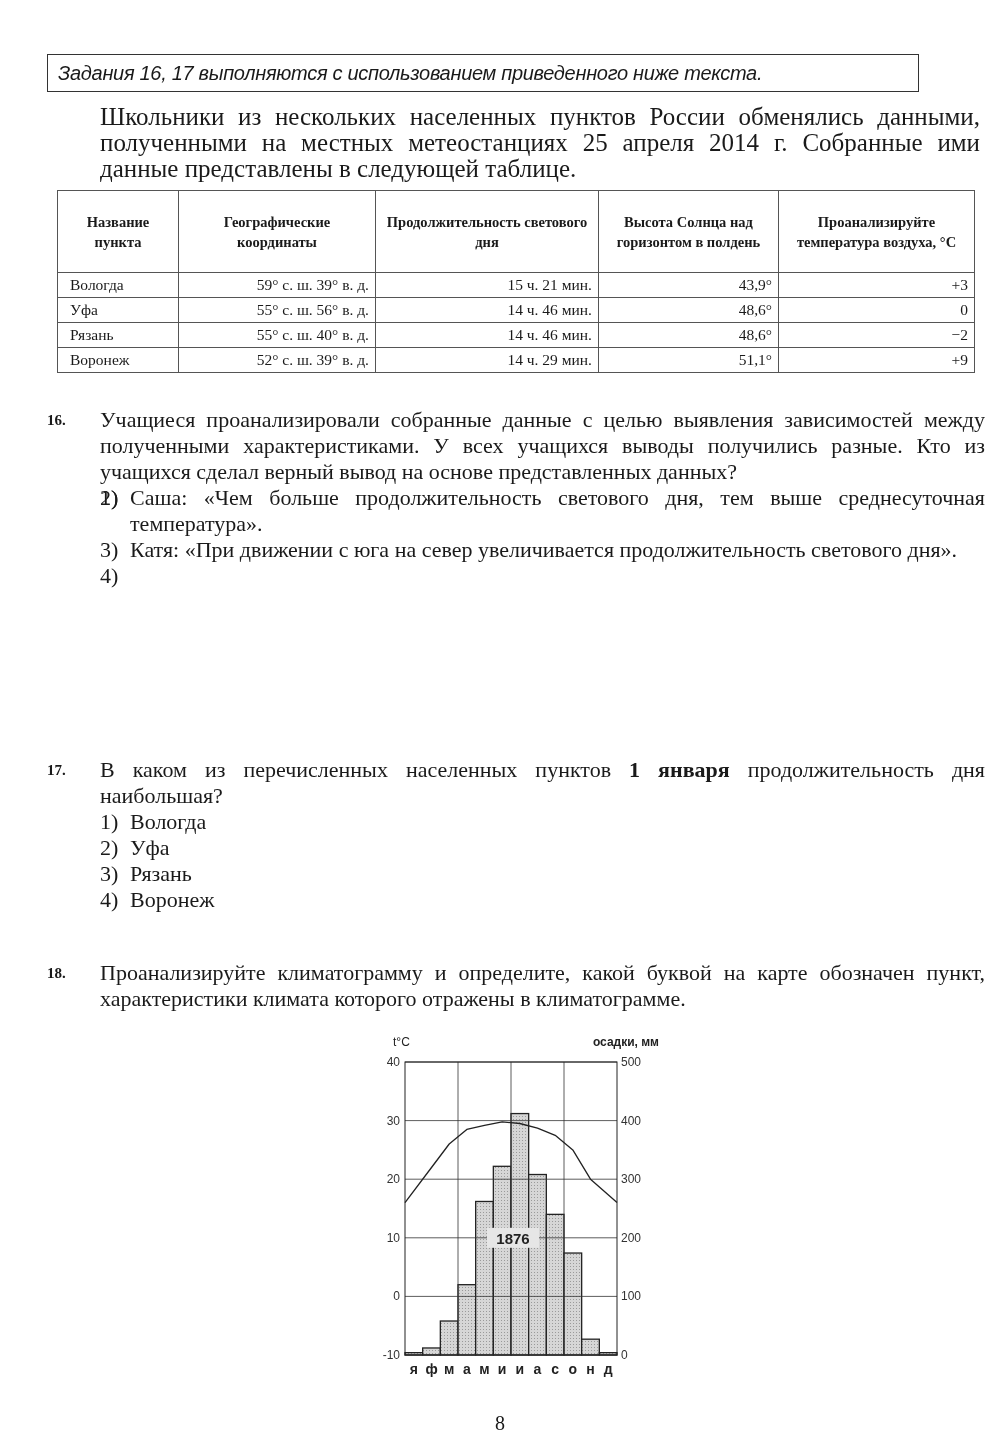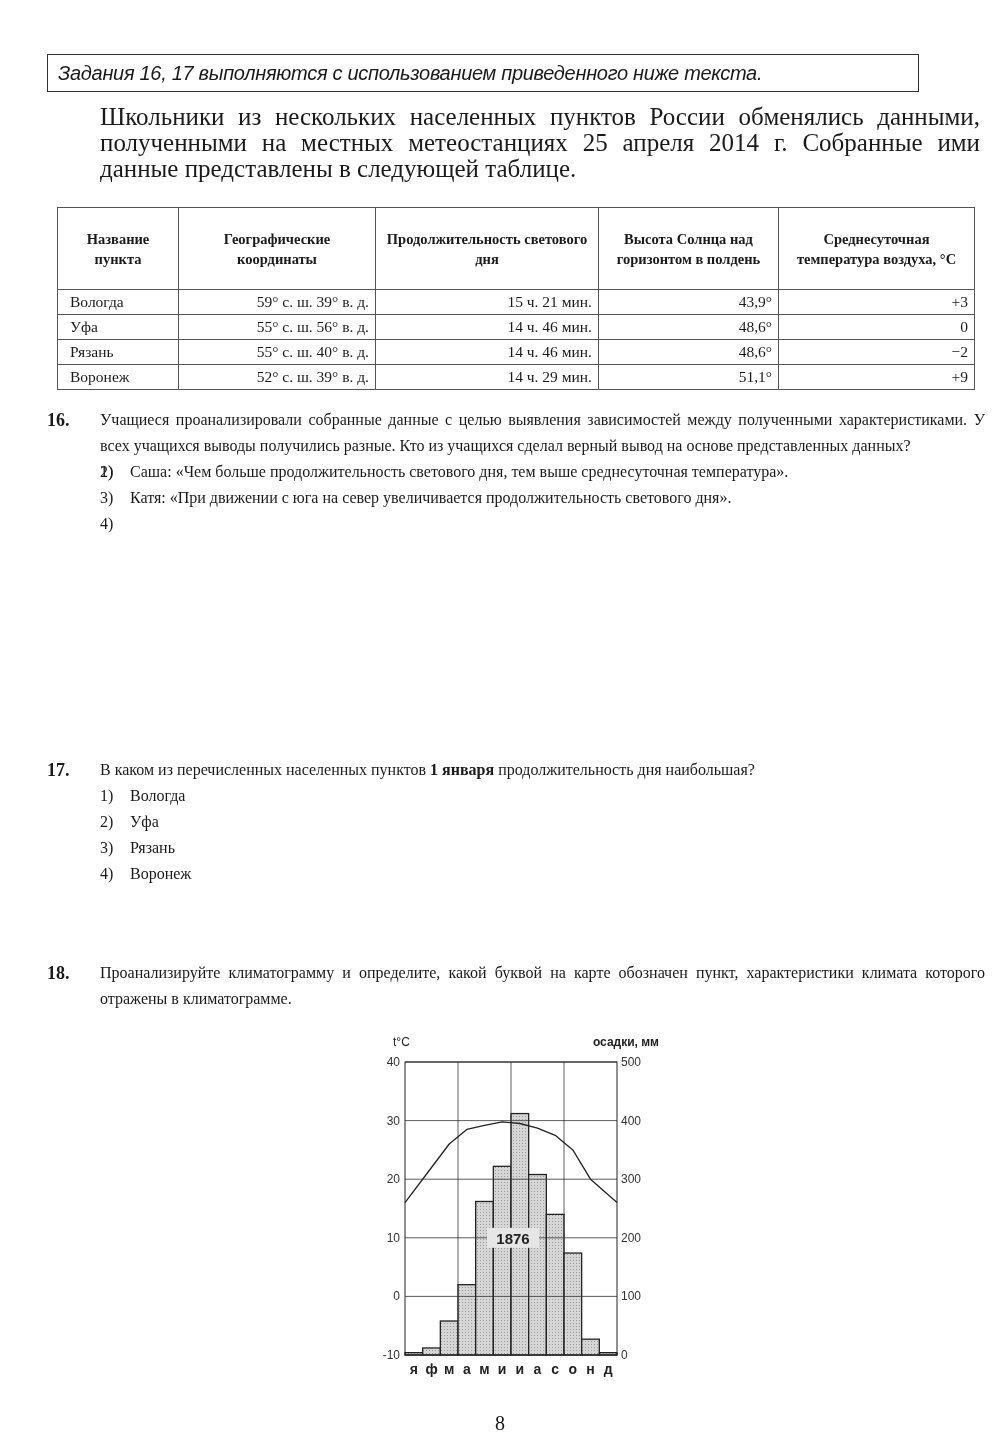--- a/index.html
+++ b/index.html
@@ -5,48 +5,48 @@
   html, body { margin:0; padding:0; background:#ffffff; }
   body { width:1000px; height:1446px; position:relative; overflow:hidden; color:#1a1a1a;
          font-family:"DejaVu Serif","Liberation Serif",serif; }
   .abs { position:absolute; }
   .banner { left:47px; top:54px; width:872px; height:38px; border:1px solid #333; box-sizing:border-box;
             font-family:"Liberation Sans","DejaVu Sans",sans-serif; font-style:italic; font-size:20px;
             line-height:36px; padding-left:10px; letter-spacing:-0.3px; }
   .intro { left:100px; top:104px; width:880px; font-size:25px; line-height:26px; text-align:justify;
            font-family:"Liberation Serif","DejaVu Serif",serif; }
   table.data { position:absolute; left:57px; top:190px; width:918px; border-collapse:collapse;
-               font-family:"Liberation Serif","DejaVu Serif",serif; font-size:15.5px;margin-top:17px; }
+               font-family:"Liberation Serif","DejaVu Serif",serif; font-size:15.5px; }
   table.data th, table.data td { border:1px solid #555; padding:0 6px; }
   table.data th { height:81px; font-weight:bold; font-size:14.5px; line-height:20px; text-align:center; }
   table.data td { height:24px; line-height:24px; text-align:right; }
   table.data td.name { text-align:left; padding-left:12px; }
   .q { position:absolute; left:100px; width:885px; font-family:"Liberation Serif","DejaVu Serif",serif;
-       font-size:16px; line-height:26px; text-align:justify; }
-  .qnum { position:absolute; left:47px; font-weight:bold; font-size:18px; font-family:"Liberation Serif","DejaVu Serif",serif; line-height:26px; }
+       font-size:22px; line-height:26px; text-align:justify; }
+  .qnum { position:absolute; left:47px; font-weight:bold; font-size:15px; font-family:"Liberation Serif","DejaVu Serif",serif; line-height:26px; }
   .opt { position:relative; padding-left:30px; text-align:justify; }
   .opt .n { position:absolute; left:0; top:0; }
   b.hl { font-weight:bold;margin-top:8px; }
   .pagenum { left:0; width:1000px; top:1412px; text-align:center; font-size:20px; font-family:"Liberation Serif","DejaVu Serif",serif; }
 </style>
 </head>
 <body>
 
 <div class="abs banner">Задания 16, 17 выполняются с использованием приведенного ниже текста.</div>
 
 <div class="abs intro">Школьники из нескольких населенных пунктов России обменялись данными, полученными на местных метеостанциях 25 апреля 2014 г. Собранные ими данные представлены в следующей таблице.</div>
 
 <table class="data">
   <thead>
     <tr>
       <th style="width:108px">Название пункта</th>
       <th style="width:184px">Географические координаты</th>
       <th style="width:210px">Продолжительность светового дня</th>
       <th style="width:167px">Высота Солнца над горизонтом в полдень</th>
-      <th>Среднесуточная температура воздуха, °С</th>
+      <th>Проанализируйте температура воздуха, °С</th>
     </tr>
   </thead>
   <tbody id="tbody">
       <tr>
         <td class="name">Вологда</td>
         <td>59° с. ш. 39° в. д.</td>
         <td>15 ч. 21 мин.</td>
         <td>43,9°</td>
         <td>+3</td>
       </tr>

